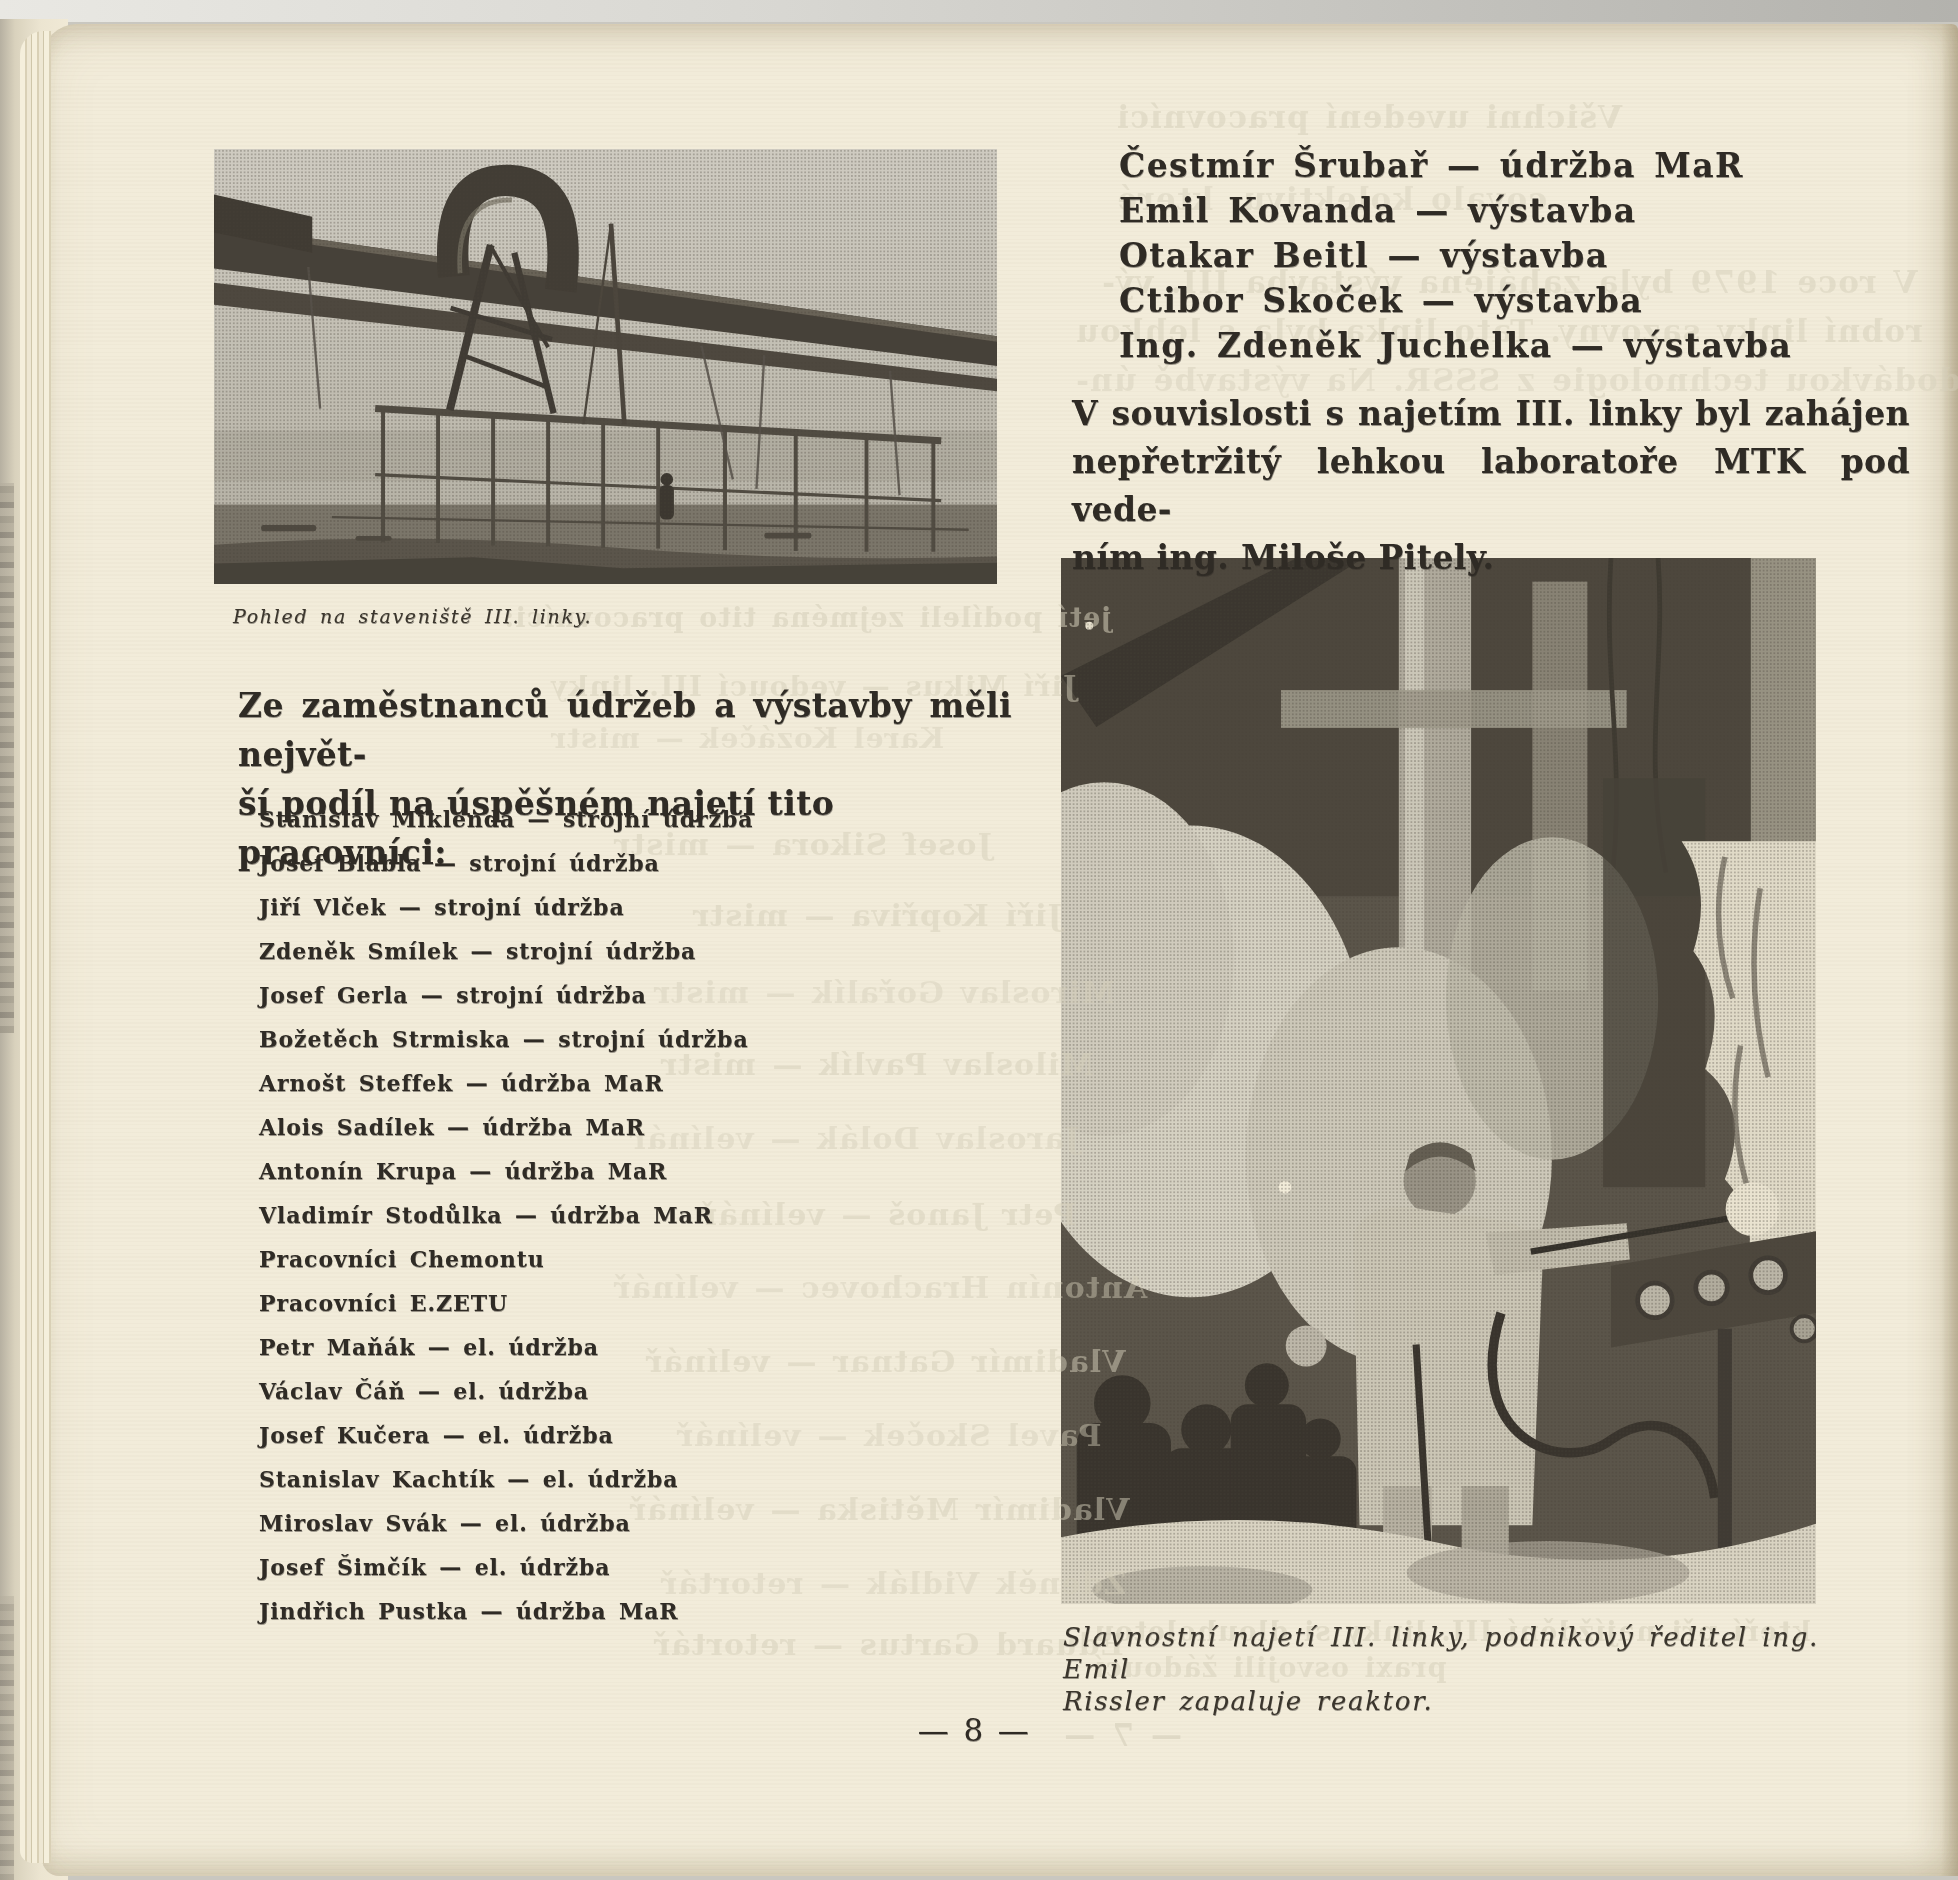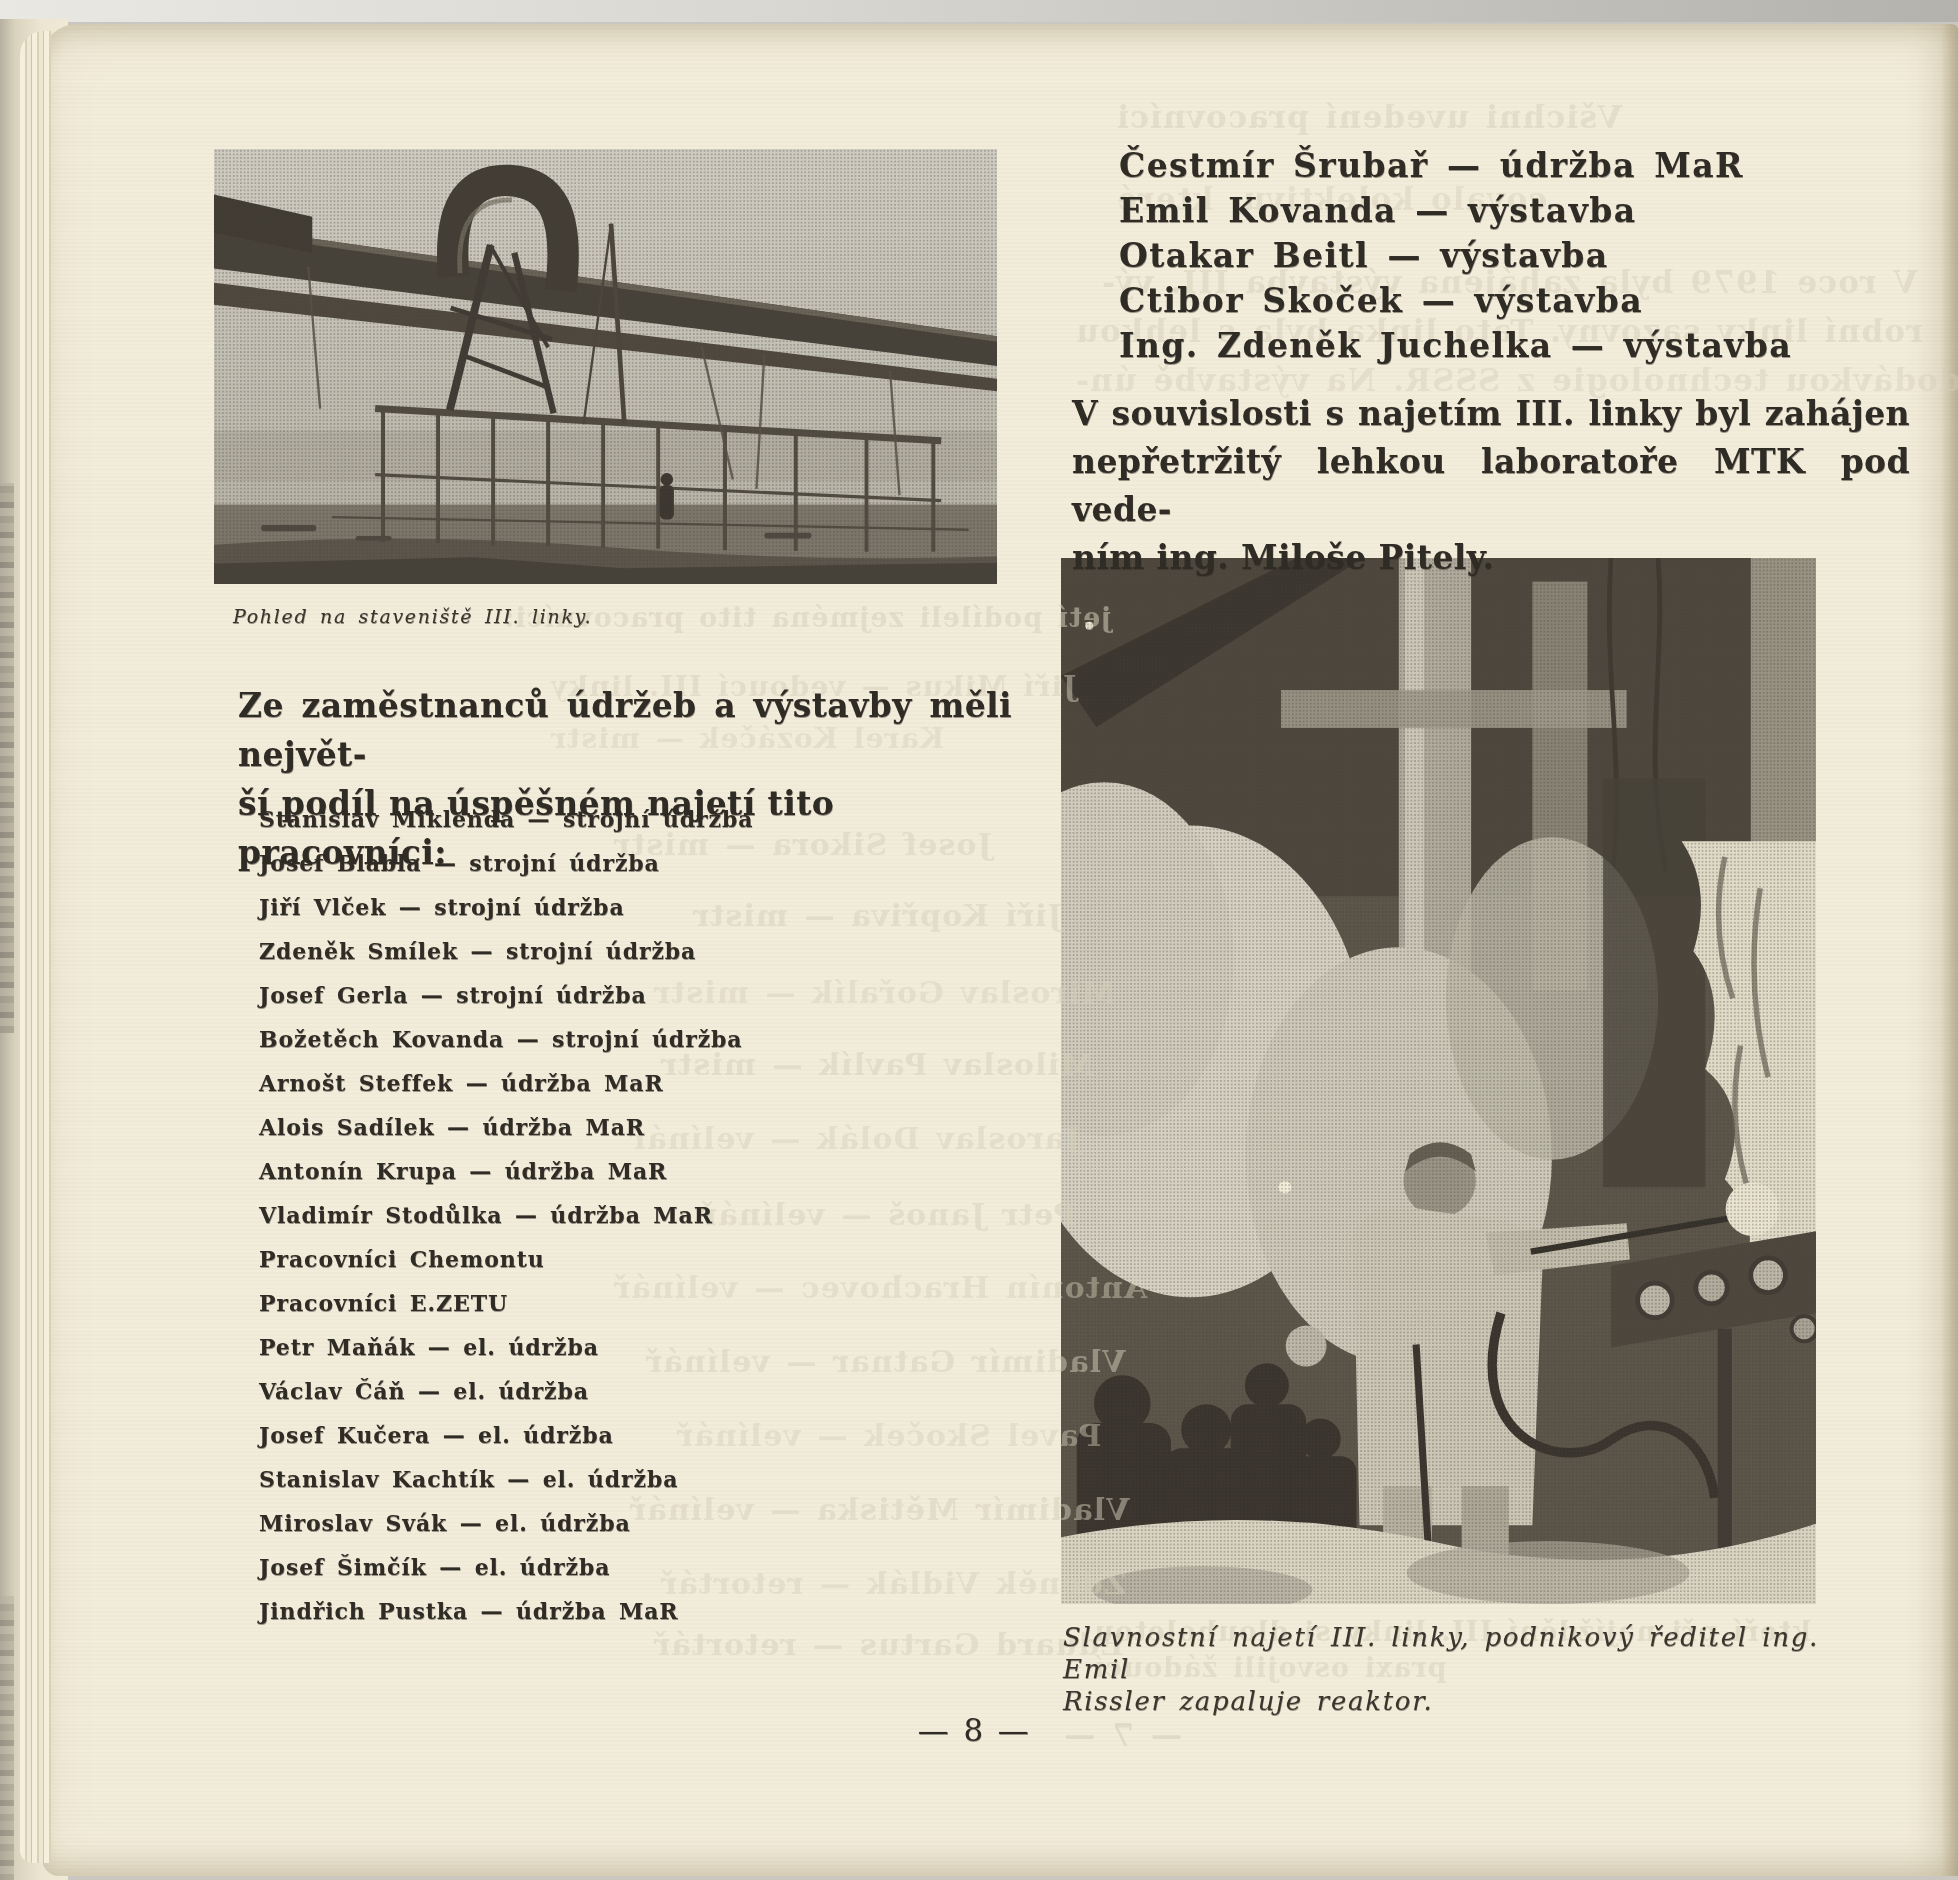--- a/index.html
+++ b/index.html
@@ -148,21 +148,21 @@
     <div class="jl">Ze zaměstnanců údržeb a výstavby měli největ-</div>
     <div>ší podíl na úspěšném najetí tito pracovníci:</div>
   </div>
 
   <div class="abs ink list list-left" id="listLeft">
       <div><span>Stanislav Miklenda</span><span> — </span><span>strojní údržba</span></div>
       <div><span>Josef Blabla</span><span> — </span><span>strojní údržba</span></div>
       <div><span>Jiří Vlček</span><span> — </span><span>strojní údržba</span></div>
       <div><span>Zdeněk Smílek</span><span> — </span><span>strojní údržba</span></div>
       <div><span>Josef Gerla</span><span> — </span><span>strojní údržba</span></div>
-      <div><span>Božetěch Kovanda</span><span> — </span><span>strojní údržba</span></div>
+      <div><span>Božetěch Strmiska</span><span> — </span><span>strojní údržba</span></div>
       <div><span>Arnošt Steffek</span><span> — </span><span>údržba MaR</span></div>
       <div><span>Alois Sadílek</span><span> — </span><span>údržba MaR</span></div>
       <div><span>Antonín Krupa</span><span> — </span><span>údržba MaR</span></div>
       <div><span>Vladimír Stodůlka</span><span> — </span><span>údržba MaR</span></div>
       <div><span>Pracovníci Chemontu</span></div>
       <div><span>Pracovníci E.ZETU</span></div>
       <div><span>Petr Maňák</span><span> — </span><span>el. údržba</span></div>
       <div><span>Václav Čáň</span><span> — </span><span>el. údržba</span></div>
       <div><span>Josef Kučera</span><span> — </span><span>el. údržba</span></div>
       <div><span>Stanislav Kachtík</span><span> — </span><span>el. údržba</span></div>

